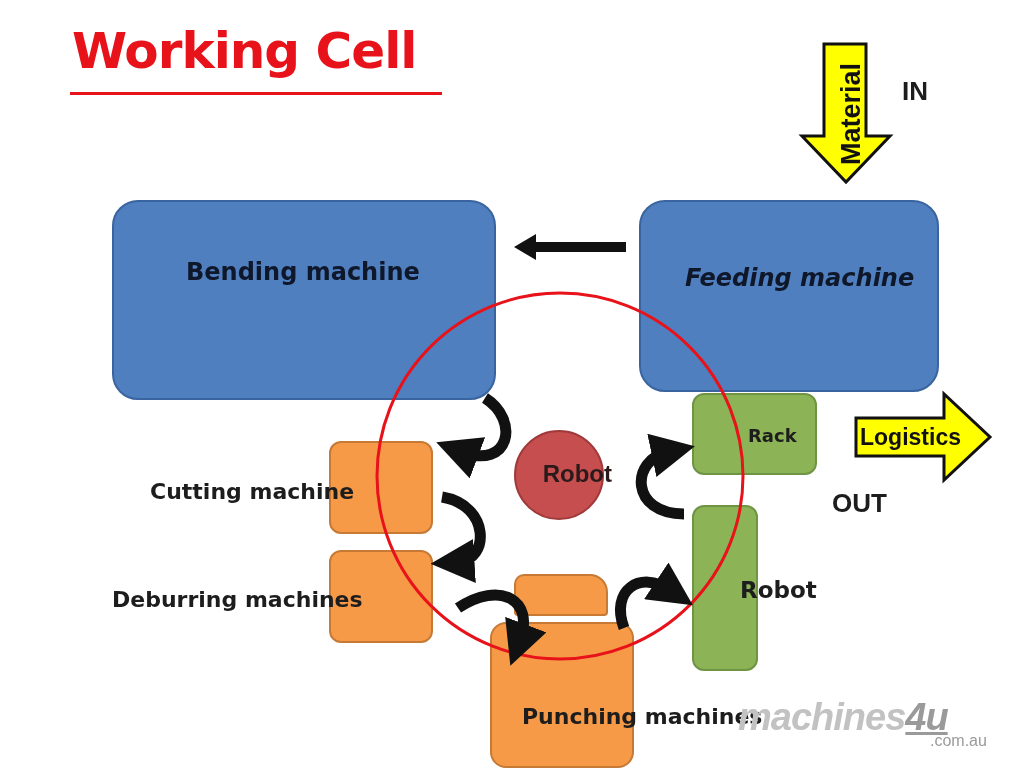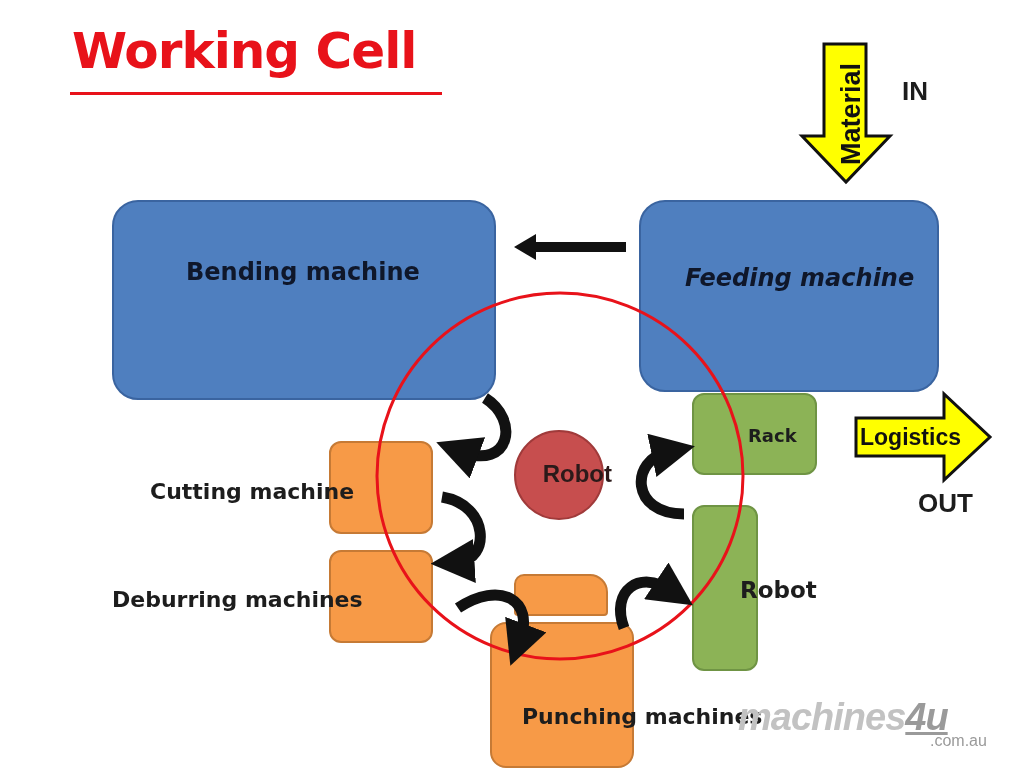--- a/index.html
+++ b/index.html
@@ -77,18 +77,18 @@
 
 <div class="abs robot-label">Robot</div>
 
 <span class="dark-label" style="left:150px;top:479px;text-align:center;">Cutting machine</span>
 <span class="dark-label" style="left:112px;top:587px;">Deburring machines</span>
 <span class="dark-label" style="left:522px;top:704px;">Punching machines</span>
 <span class="dark-label" style="left:748px;top:425px;font-size:18px;">Rack</span>
 <span class="dark-label" style="left:740px;top:577px;font-size:23px;">Robot</span>
 
 <span class="io-label" style="left:902px;top:76px;">IN</span>
-<span class="io-label" style="left:918px;top:488px;">OUT</span>
+<span class="io-label" style="left:832px;top:488px;">OUT</span>
 
 <div class="abs watermark">
   <span>machines</span><span class="watermark-4">4u</span>
 </div>
 <div class="abs watermark-sub">.com.au</div>
 
 </body></html>

